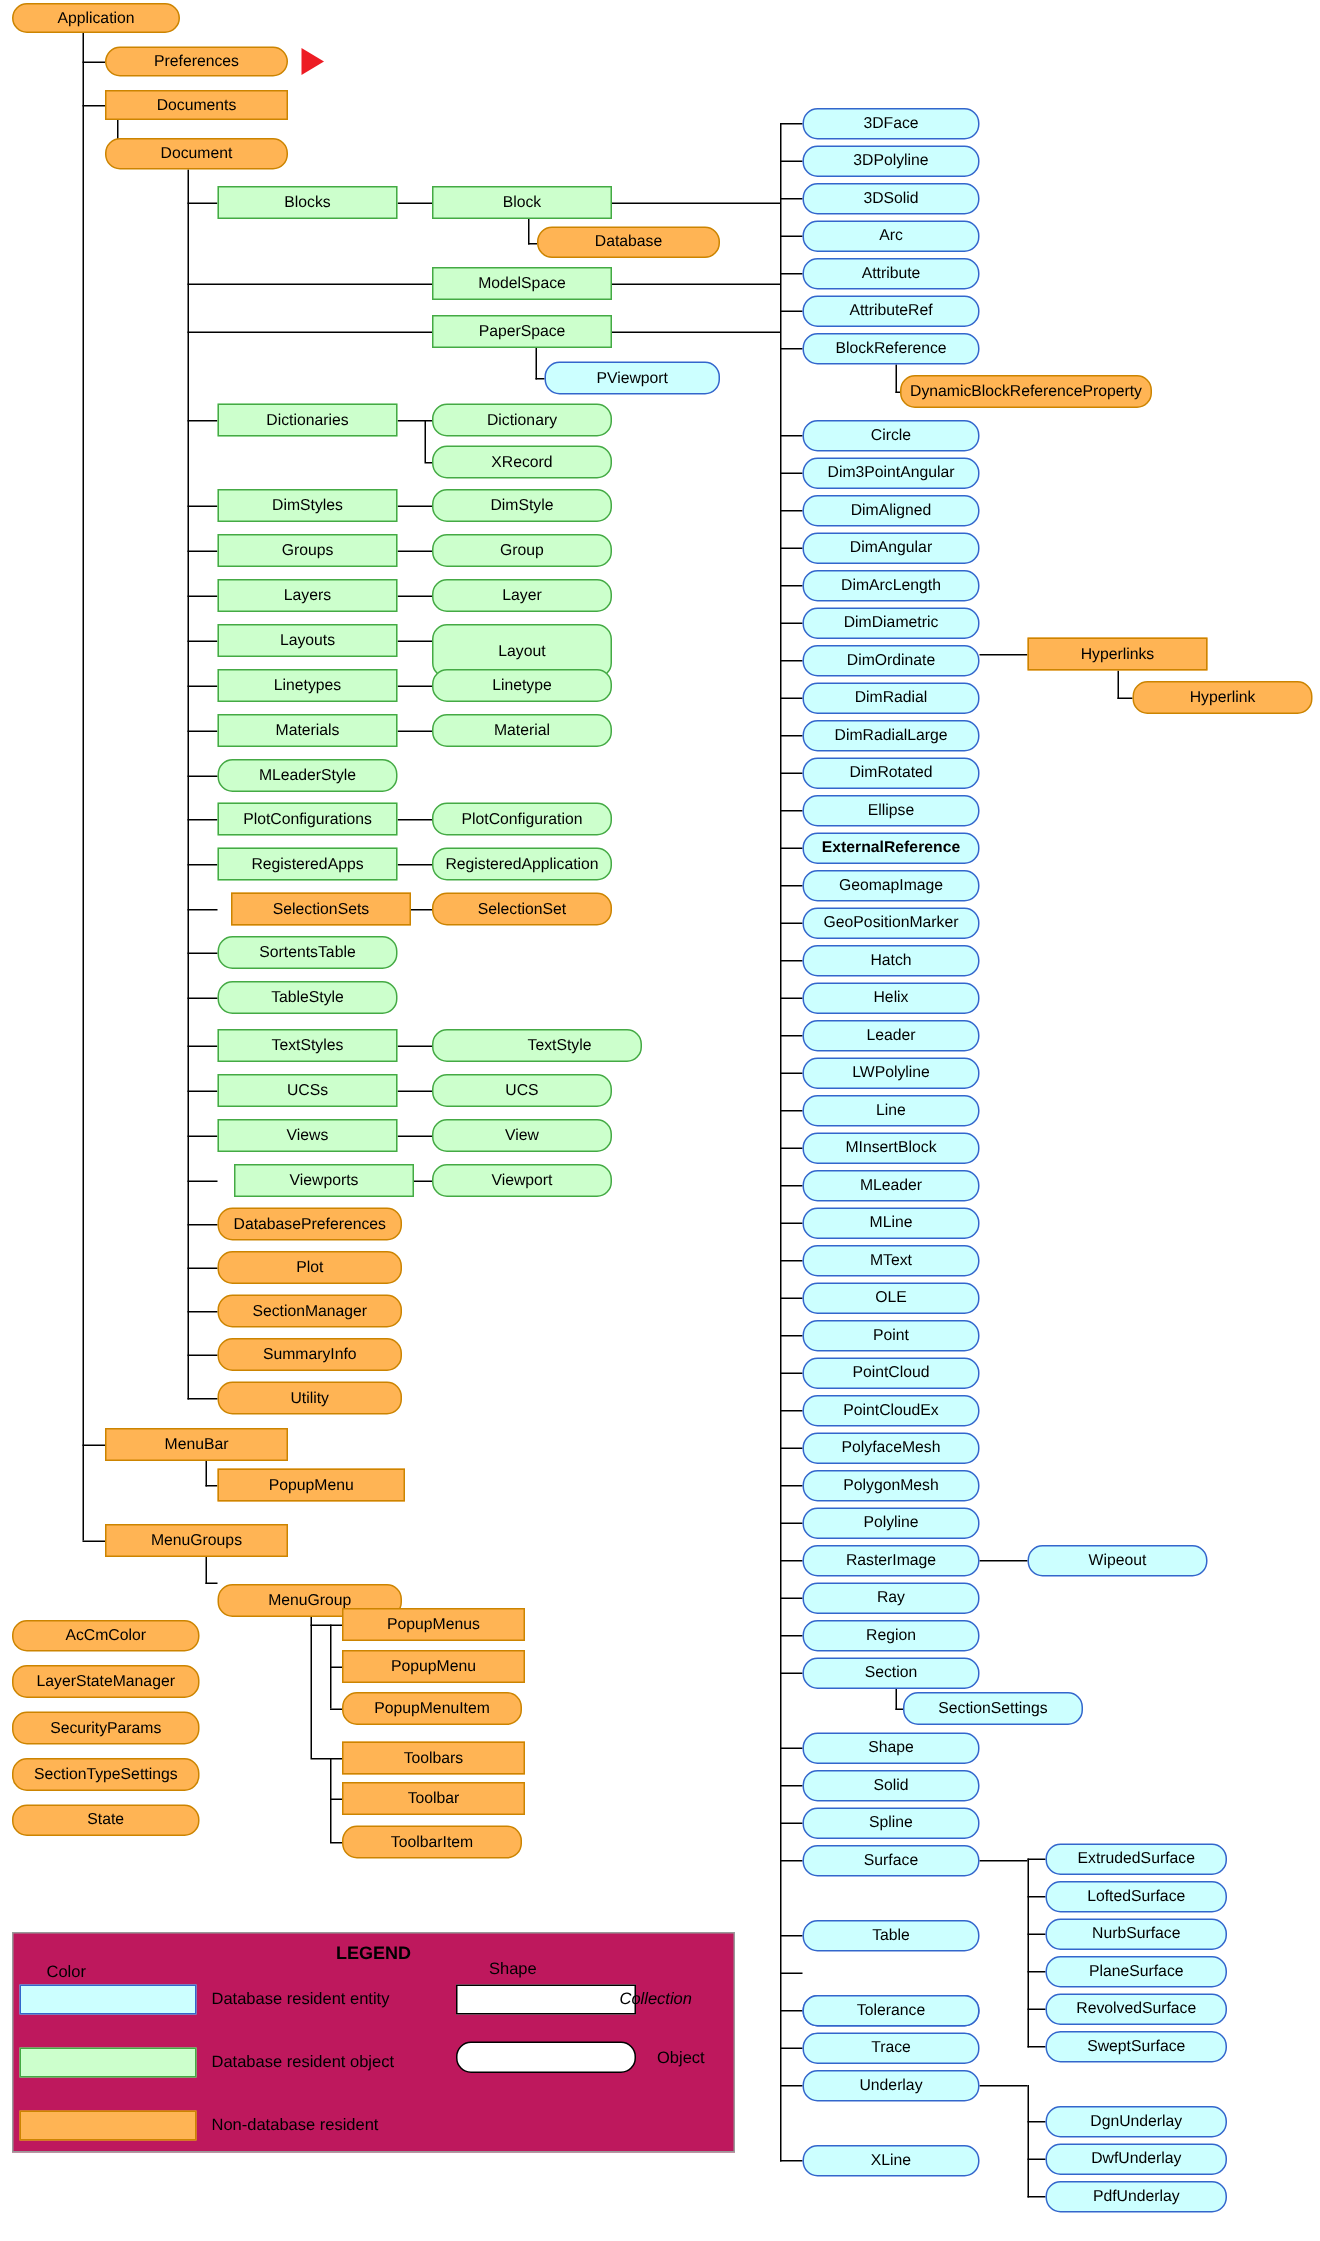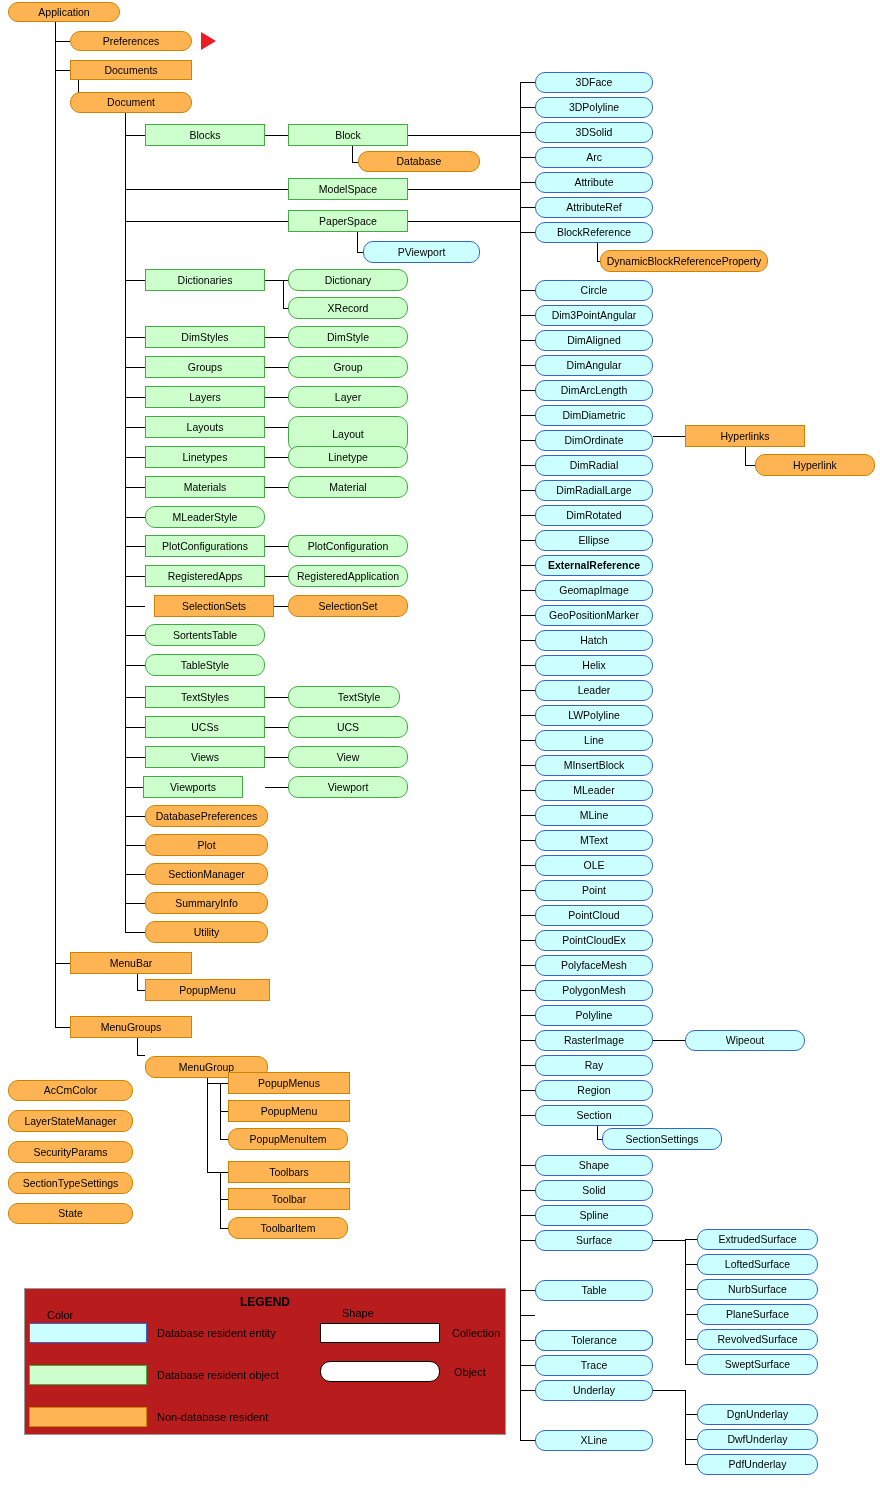--- a/index.html
+++ b/index.html
@@ -24,34 +24,34 @@
   .k-object{background:var(--object-fill); border-color:var(--object-border);}
   .k-nondb{background:var(--nondb-fill); border-color:var(--nondb-border);}
   .s-round{border-radius:10px;}
   .marker{
     position:absolute; left:201px; top:32px; z-index:3; width:0; height:0;
     border-top:9px solid transparent; border-bottom:9px solid transparent;
     border-left:15px solid var(--marker);
   }
   .legend{
     position:absolute; left:8px; top:1288px; width:482px; height:147px;
-    border:1px solid #999; background:#b91c1c; z-index:2; box-sizing:border-box;margin-left:16px;
+    border:1px solid #999; background:#be185d; z-index:2; box-sizing:border-box;
   }
   .lg-title{position:absolute; top:6px; left:0; width:100%; text-align:center; font-weight:bold; font-size:12px;}
   .lg-color-label{position:absolute; left:22px; top:20px; font-size:11px;}
   .lg-shape-label{position:absolute; left:317px; top:18px; font-size:11px;}
   .lg-swatch{position:absolute; left:4px; width:118px; height:20px; border:1px solid #000; box-sizing:border-box;}
   .sw-entity{top:34px; background:var(--entity-fill); border-color:var(--entity-border);}
   .sw-object{top:76px; background:var(--object-fill); border-color:var(--object-border);}
   .sw-nondb{top:118px; background:var(--nondb-fill); border-color:var(--nondb-border);}
   .lg-text{position:absolute; font-size:11px;}
   .t1{left:132px; top:38px;} .t2{left:132px; top:80px;} .t3{left:132px; top:122px;}
   .lg-shape{position:absolute; left:295px; width:120px; height:20px; border:1px solid #000; background:#fff; box-sizing:border-box;}
   .sh-rect{top:34px;} .sh-round{top:72px; height:21px; border-radius:10px;}
-  .s1{left:427px; top:38px;} .s2{left:429px; top:77px;}
+  .s1{left:404px; top:38px;font-style:italic;} .s2{left:429px; top:77px;}
 </style>
 </head>
 <body>
 
 <div class="diagram">
   <div class="marker"></div>
 
   <div class="legend">
     <div class="lg-title">LEGEND</div>
     <div class="lg-color-label">Color</div>
@@ -242,26 +242,26 @@
     <div class="node k-object s-round" style="left: 145px; top: 506px; width: 120px; height: 22px;">MLeaderStyle</div>
     <div class="node k-object" style="left: 145px; top: 535px; width: 120px; height: 22px;">PlotConfigurations</div>
     <div class="node k-object s-round" style="left: 288px; top: 535px; width: 120px; height: 22px;">PlotConfiguration</div>
     <div class="node k-object" style="left: 145px; top: 565px; width: 120px; height: 22px;">RegisteredApps</div>
     <div class="node k-object s-round" style="left: 288px; top: 565px; width: 120px; height: 22px;">RegisteredApplication</div>
     <div class="node k-nondb" style="left: 154px; top: 595px; width: 120px; height: 22px;">SelectionSets</div>
     <div class="node k-nondb s-round" style="left: 288px; top: 595px; width: 120px; height: 22px;">SelectionSet</div>
     <div class="node k-object s-round" style="left: 145px; top: 624px; width: 120px; height: 22px;">SortentsTable</div>
     <div class="node k-object s-round" style="left: 145px; top: 654px; width: 120px; height: 22px;">TableStyle</div>
     <div class="node k-object" style="left: 145px; top: 686px; width: 120px; height: 22px;">TextStyles</div>
-    <div class="node k-object s-round" style="left: 288px; top: 686px; width: 112px; height: 22px; padding-left: 30px;">TextStyle</div>
+    <div class="node k-object s-round" style="left: 288px; top: 686px; width: 140px; height: 22px; padding-left: 30px;">TextStyle</div>
     <div class="node k-object" style="left: 145px; top: 716px; width: 120px; height: 22px;">UCSs</div>
     <div class="node k-object s-round" style="left: 288px; top: 716px; width: 120px; height: 22px;">UCS</div>
     <div class="node k-object" style="left: 145px; top: 746px; width: 120px; height: 22px;">Views</div>
     <div class="node k-object s-round" style="left: 288px; top: 746px; width: 120px; height: 22px;">View</div>
-    <div class="node k-object" style="left: 143px; top: 776px; width: 100px; height: 22px;">Viewports</div>
+    <div class="node k-object" style="left: 156px; top: 776px; width: 120px; height: 22px;">Viewports</div>
     <div class="node k-object s-round" style="left: 288px; top: 776px; width: 120px; height: 22px;">Viewport</div>
     <div class="node k-nondb s-round" style="left: 145px; top: 805px; width: 123px; height: 22px;">DatabasePreferences</div>
     <div class="node k-nondb s-round" style="left: 145px; top: 834px; width: 123px; height: 22px;">Plot</div>
     <div class="node k-nondb s-round" style="left: 145px; top: 863px; width: 123px; height: 22px;">SectionManager</div>
     <div class="node k-nondb s-round" style="left: 145px; top: 892px; width: 123px; height: 22px;">SummaryInfo</div>
     <div class="node k-nondb s-round" style="left: 145px; top: 921px; width: 123px; height: 22px;">Utility</div>
     <div class="node k-nondb" style="left: 70px; top: 952px; width: 122px; height: 22px;">MenuBar</div>
     <div class="node k-nondb" style="left: 145px; top: 979px; width: 125px; height: 22px;">PopupMenu</div>
     <div class="node k-nondb" style="left: 70px; top: 1016px; width: 122px; height: 22px;">MenuGroups</div>
     <div class="node k-nondb s-round" style="left: 145px; top: 1044px; width: 123px; height: 22px; margin-top: 12px;">MenuGroup</div>

